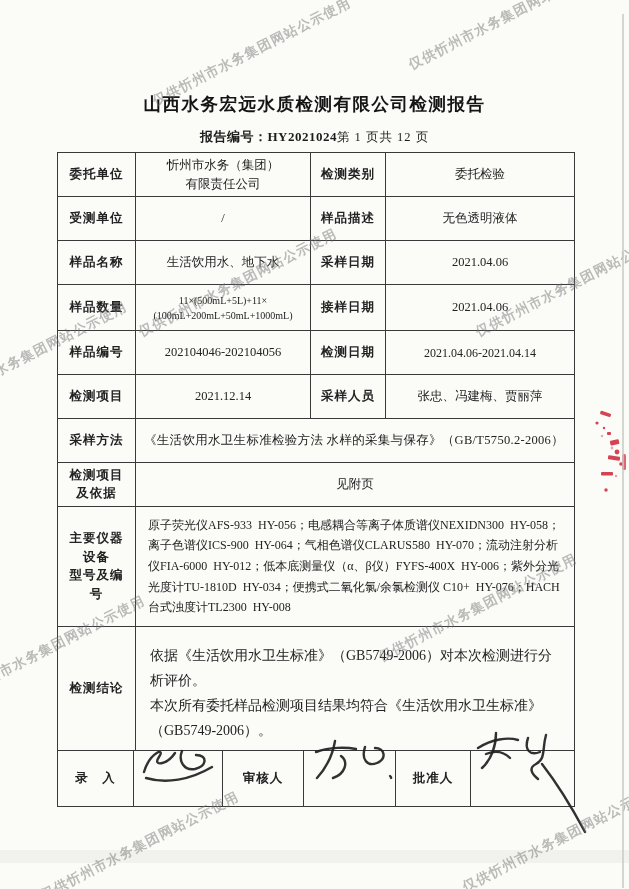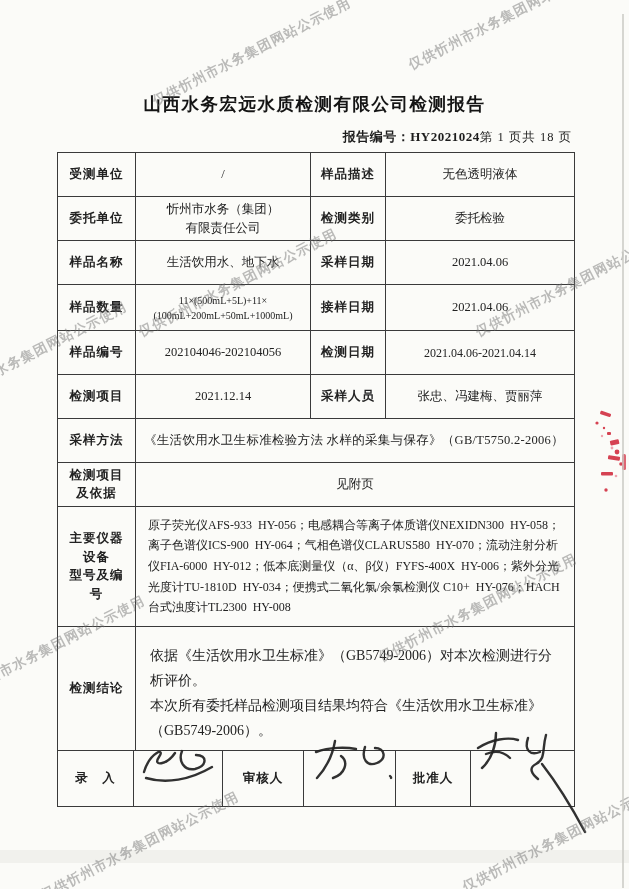--- a/index.html
+++ b/index.html
@@ -8,21 +8,21 @@
     background:#fbfbf8; overflow:hidden;
     font-family:"Liberation Serif","DejaVu Serif",serif; color:#1d1d1d;
   }
   
   .title {
     position:absolute; top:92px; left:0; right:0; text-align:center;
     font-size:17.5px; font-weight:bold; letter-spacing:1.5px; color:#141414;
   }
   .meta {
     position:absolute; top:128px; left:57px; width:515px;
-    display:flex; justify-content:flex-end; align-items:flex-end;
+    display:flex; justify-content:center; align-items:flex-end;
   }
   .report-no { font-size:13px; font-weight:bold; letter-spacing:.5px; }
   .page-ind  { font-size:12.5px; letter-spacing:1px; }
 
   
   .tables { position:absolute; top:152px; left:57px; width:517px; }
   table { border-collapse:collapse; table-layout:fixed; width:517px; }
   td {
     border:1px solid #3a3a3a; text-align:center; vertical-align:middle;
     font-size:12.5px; padding:2px 6px; line-height:1.5; color:#222;
@@ -56,44 +56,44 @@
 <body>
 
 <div class="page">
 
   <div class="scan-band"></div>
 
   <div class="title">山西水务宏远水质检测有限公司检测报告</div>
 
   <div class="meta">
     <div class="report-no"><span>报告编号：</span><span>HY2021024</span></div>
-    <div class="page-ind">第 1 页共 18 页</div>
+    <div class="page-ind">第 1 页共 12 页</div>
   </div>
 
   <div class="tables">
     <table class="main">
       <colgroup>
           <col style="width:78px">
           <col style="width:175px">
           <col style="width:75px">
           <col style="width:189px">
         </colgroup>
       <tbody>
           <tr style="height:44px">
-        <td class="lbl">受测单位</td>
-        <td>/</td>
-        <td class="lbl">样品描述</td>
-        <td>无色透明液体</td>
-      </tr>
-      <tr style="height:44px">
         <td class="lbl">委托单位</td>
         <td class="pre">忻州市水务（集团）
 有限责任公司</td>
         <td class="lbl">检测类别</td>
         <td>委托检验</td>
+      </tr>
+      <tr style="height:44px">
+        <td class="lbl">受测单位</td>
+        <td>/</td>
+        <td class="lbl">样品描述</td>
+        <td>无色透明液体</td>
       </tr>
       <tr style="height:44px">
         <td class="lbl">样品名称</td>
         <td>生活饮用水、地下水</td>
         <td class="lbl">采样日期</td>
         <td>2021.04.06</td>
       </tr>
       <tr style="height:46px">
         <td class="lbl">样品数量</td>
         <td class="pre" style="font-size:10px">11×(500mL+5L)+11×

